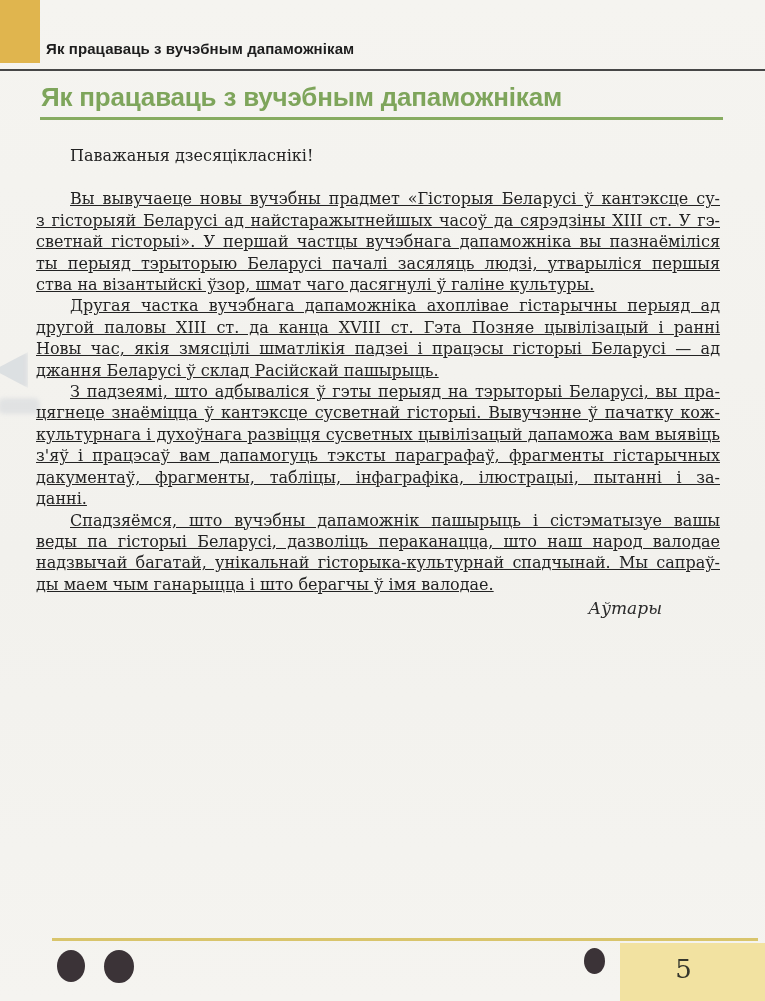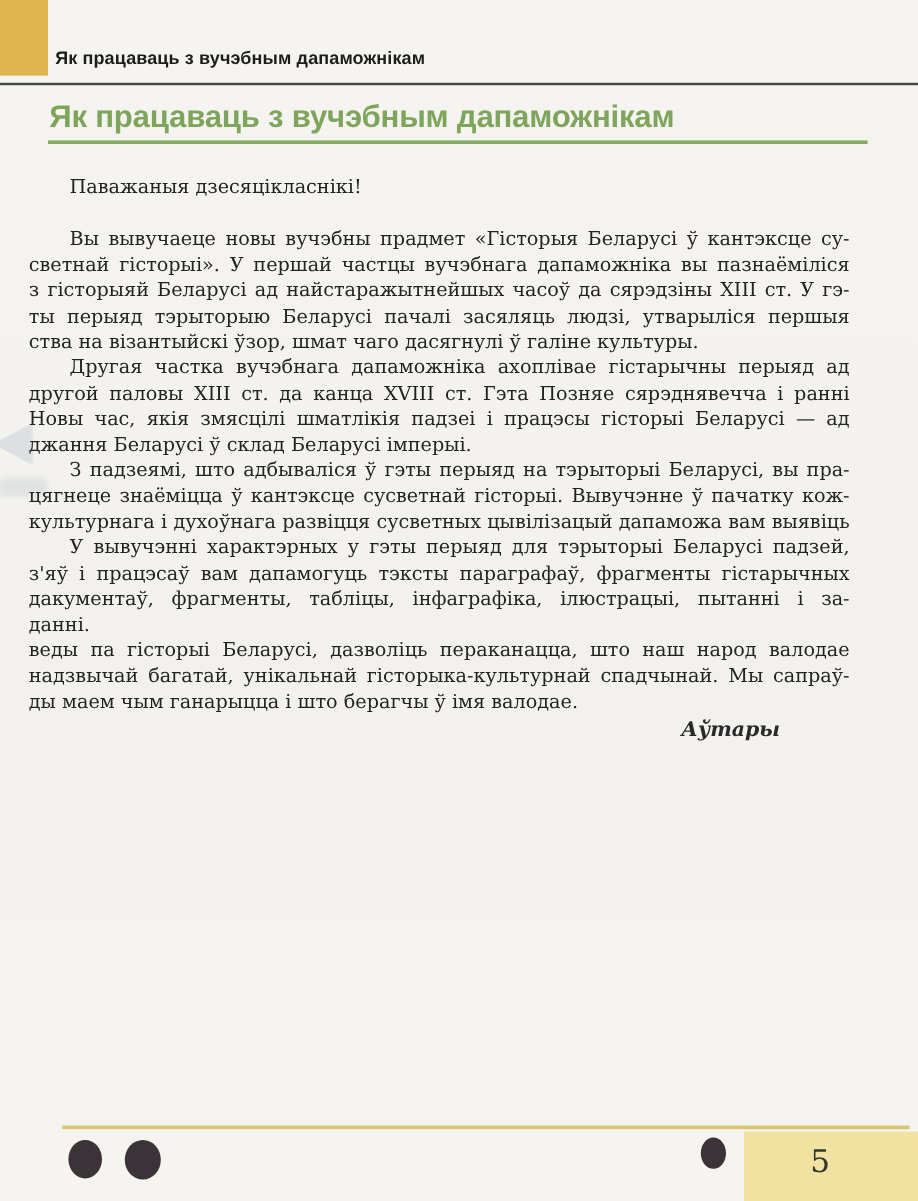--- a/index.html
+++ b/index.html
@@ -58,45 +58,45 @@
     background: #c2c9d2; opacity: 0.45;
     clip-path: polygon(100% 0, 100% 100%, 0 50%);
   }
   .ghost-2 {
     left: -2px; top: 398px; width: 42px; height: 16px;
     background: #c7ccd4; opacity: 0.4; border-radius: 6px;
   }
 
   
   .body-text {
-    position: absolute; left: 24px; top: 145px;
+    position: absolute; left: 36px; top: 145px;
     width: 684px;
     font-size: 16px; line-height: 21.4px;
     color: #232323;
   }
   .greeting {
     margin: 0; text-indent: 34px;
   }
   .para { margin: 0; padding: 0; }
   .para-a { margin-top: 22px; }
   .line {
     text-align: justify;
     text-align-last: justify;
     white-space: normal;
+    text-decoration: underline;
   }
   .line.first { text-indent: 34px; }
   .line.last { text-align-last: left; }
 
   .signature {
     margin: 3px 58px 0 0;
     text-align: right;
     font-style: italic;
     font-size: 17px;
     color: #2a2a2a;
-    font-weight: bold;
   }
 
   
   .footer-line {
     position: absolute; left: 52px; top: 938px;
     width: 706px; height: 2.5px;
     background: #d9c56c;
   }
   .dot { position: absolute; border-radius: 50%; background: #3b3337; }
   .dot-1 { left: 57px;  top: 950px; width: 28px; height: 32px; }
@@ -129,47 +129,47 @@
   <div class="title-rule"></div>
 
   <div class="ghost ghost-1"></div>
   <div class="ghost ghost-2"></div>
 
   <div class="body-text">
     <p class="greeting">Паважаныя дзесяцікласнікі!</p>
 
     <div class="para para-a">
       <div class="line first">Вы вывучаеце новы вучэбны прадмет «Гісторыя Беларусі ў кантэксце су-</div>
+      <div class="line">з гісторыяй Беларусі ад найстаражытнейшых часоў да сярэдзіны XIII ст. У гэ-</div>
       <div class="line">светнай гісторыі». У першай частцы вучэбнага дапаможніка вы пазнаёміліся</div>
-      <div class="line">з гісторыяй Беларусі ад найстаражытнейшых часоў да сярэдзіны XIII ст. У гэ-</div>
       <div class="line">ты перыяд тэрыторыю Беларусі пачалі засяляць людзі, утварыліся першыя</div>
       <div class="line last">ства на візантыйскі ўзор, шмат чаго дасягнулі ў галіне культуры.</div>
     </div>
 
     <div class="para">
       <div class="line first">Другая частка вучэбнага дапаможніка ахоплівае гістарычны перыяд ад</div>
-      <div class="line">другой паловы XIII ст. да канца XVIII ст. Гэта Позняе сярэднявечча і ранні</div>
+      <div class="line">другой паловы XIII ст. да канца XVIII ст. Гэта Позняе цывілізацый і ранні</div>
       <div class="line">Новы час, якія змясцілі шматлікія падзеі і працэсы гісторыі Беларусі — ад</div>
-      <div class="line last">джання Беларусі ў склад Беларусі імперыі.</div>
+      <div class="line last">джання Беларусі ў склад Расійскай пашырыць.</div>
     </div>
 
     <div class="para">
       <div class="line first">З падзеямі, што адбываліся ў гэты перыяд на тэрыторыі Беларусі, вы пра-</div>
       <div class="line">цягнеце знаёміцца ў кантэксце сусветнай гісторыі. Вывучэнне ў пачатку кож-</div>
       <div class="line">культурнага і духоўнага развіцця сусветных цывілізацый дапаможа вам выявіць</div>
     </div>
 
     <div class="para">
-      <div class="line first">У вывучэнні характэрных у гэты перыяд для тэрыторыі Беларусі падзей,</div>
       <div class="line">з'яў і працэсаў вам дапамогуць тэксты параграфаў, фрагменты гістарычных</div>
       <div class="line">дакументаў, фрагменты, табліцы, інфаграфіка, ілюстрацыі, пытанні і за-</div>
       <div class="line last">данні.</div>
     </div>
 
     <div class="para">
+      <div class="line first">Спадзяёмся, што вучэбны дапаможнік пашырыць і сістэматызуе вашы</div>
       <div class="line">веды па гісторыі Беларусі, дазволіць пераканацца, што наш народ валодае</div>
       <div class="line">надзвычай багатай, унікальнай гісторыка-культурнай спадчынай. Мы сапраў-</div>
       <div class="line last">ды маем чым ганарыцца і што берагчы ў імя валодае.</div>
     </div>
 
     <p class="signature">Аўтары</p>
   </div>
 
   <div class="footer-line"></div>
   <div class="dot dot-1"></div>

